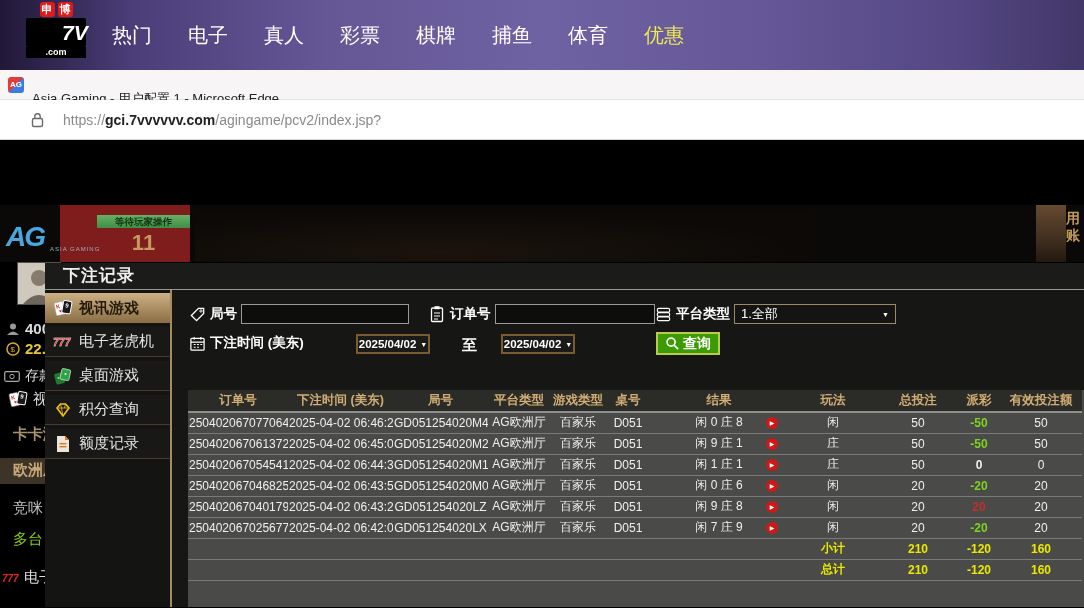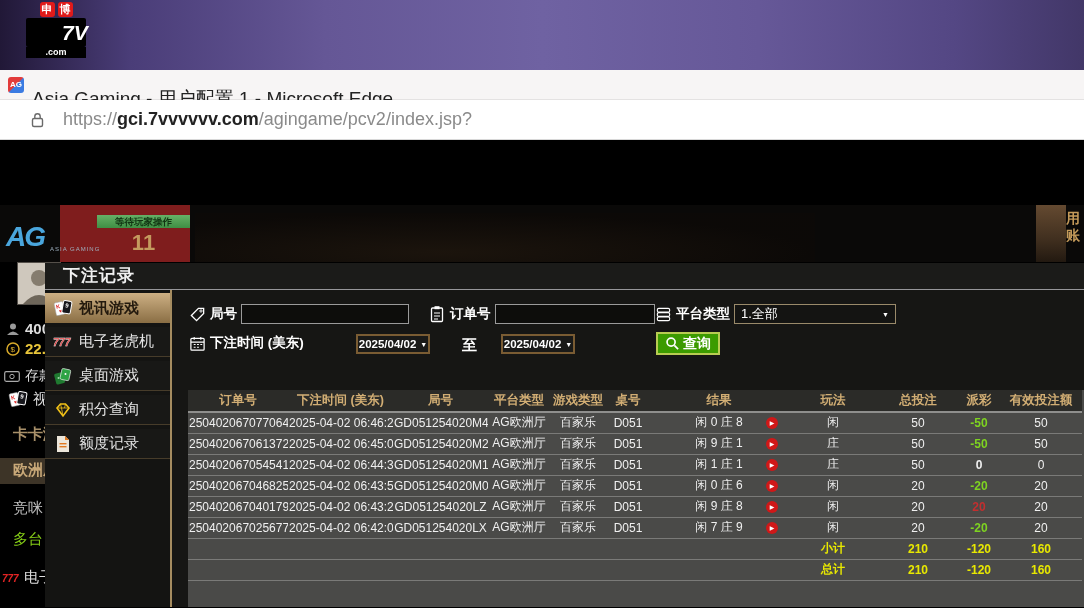--- a/index.html
+++ b/index.html
@@ -20,25 +20,25 @@
   .nav{display:flex;gap:36px;margin-left:112px;}
   .nav a{color:#fff;font-size:20px;text-decoration:none;cursor:pointer;}
   .nav a.hl{color:#efe957;}
 
   
   .titlebar{position:absolute;left:0;top:70px;width:1084px;height:30px;background:#f7f5f5;
     border-bottom:1px solid #e4e2e2;display:flex;align-items:center;padding-left:8px;}
   .favicon{width:16px;height:16px;border-radius:3px;margin-right:8px;flex:0 0 16px;
     background:linear-gradient(135deg,#e23b3b 48%,#3b7be2 52%);color:#fff;font-size:8px;
     font-weight:bold;text-align:center;line-height:16px;}
-  .titlebar .t{font-size:19px;color:#222;margin-top:28px;}
+  .titlebar .t{font-size:13px;color:#222;margin-top:28px;}
   .urlbar{position:absolute;left:0;top:100px;width:1084px;height:40px;background:#fff;
     border-bottom:1px solid #d8d8d8;display:flex;align-items:center;padding-left:30px;cursor:text;}
   .lock{margin-right:18px;display:flex;}
-  .url{font-size:18px;color:#8a8a8a;}
+  .url{font-size:14px;color:#8a8a8a;}
   .url b{color:#222;font-weight:bold;}
 
   
   .page{position:absolute;left:0;top:140px;width:1084px;height:468px;background:#000;overflow:hidden;}
   .video-strip{position:absolute;left:0;top:65px;width:1084px;height:57px;background:#0a0908;}
   .blob{position:absolute;top:8px;left:195px;width:620px;height:49px;
     background:radial-gradient(ellipse at 40% 80%,#1d150d 0%,#0c0907 70%);opacity:.9;}
   .pillar{position:absolute;top:0;left:1036px;width:30px;height:57px;
     background:linear-gradient(180deg,#745538 0%,#4a3623 60%,#271c12 100%);opacity:.85;}
   .tile{position:absolute;left:60px;top:0;width:130px;height:57px;background:#7f1d1d;}
@@ -109,20 +109,30 @@
 
   <header class="topbar">
     <div class="logo">
       <div class="logo-squares">
         <span class="logo-sq">申</span>
         <span class="logo-sq">博</span>
       </div>
       <div class="logo-7v">7V</div>
       <div class="logo-com">.com</div>
     </div>
+    <nav class="nav">
+      <a>热门</a>
+      <a>电子</a>
+      <a>真人</a>
+      <a>彩票</a>
+      <a>棋牌</a>
+      <a>捕鱼</a>
+      <a>体育</a>
+      <a class="hl">优惠</a>
+    </nav>
   </header>
 
   <div class="titlebar">
     <span class="favicon">AG</span>
     <span class="t">Asia Gaming - 用户配置 1 - Microsoft Edge</span>
   </div>
 
   <div class="urlbar">
     <span class="lock">
       <svg width="15" height="16" viewBox="0 0 15 16">

